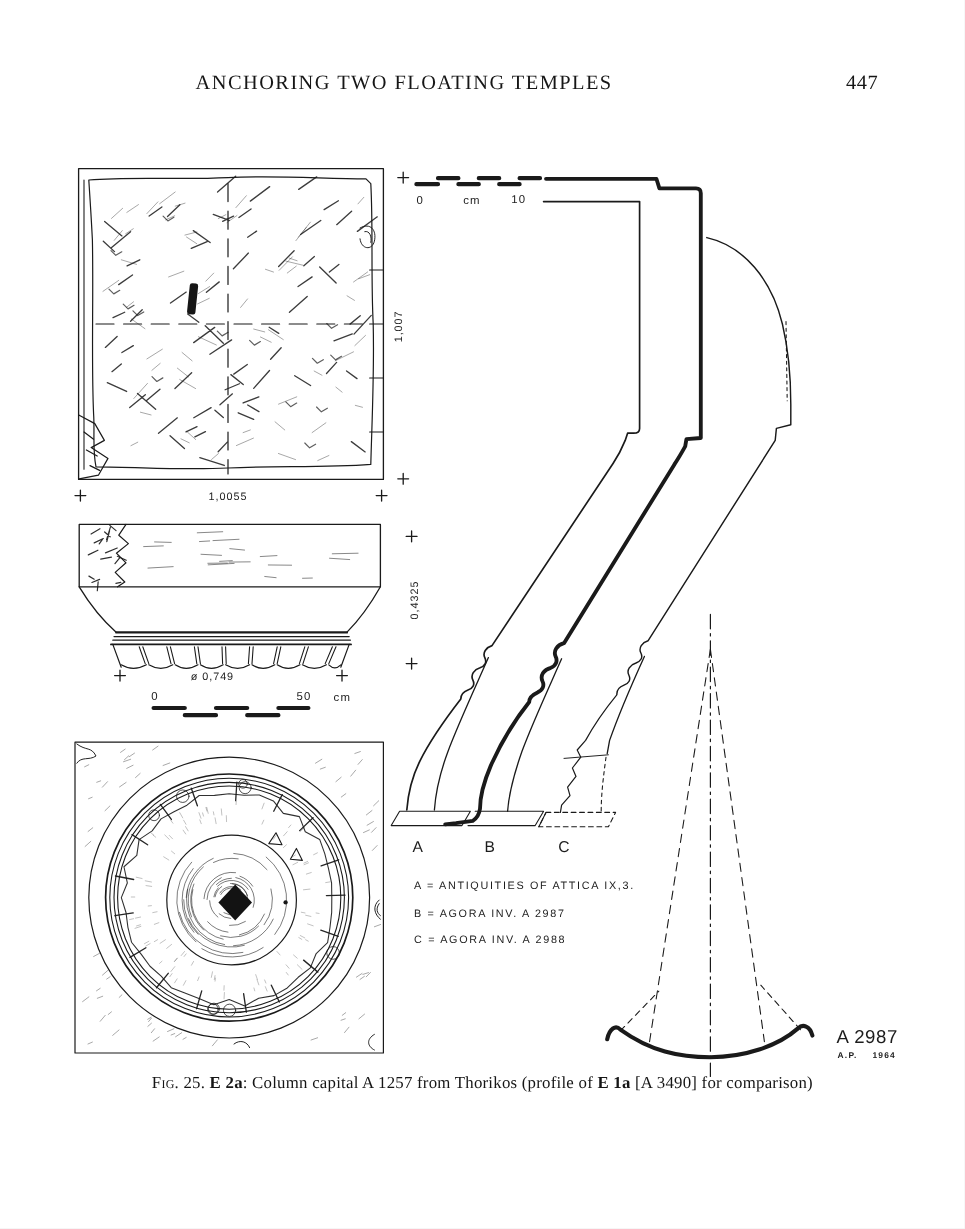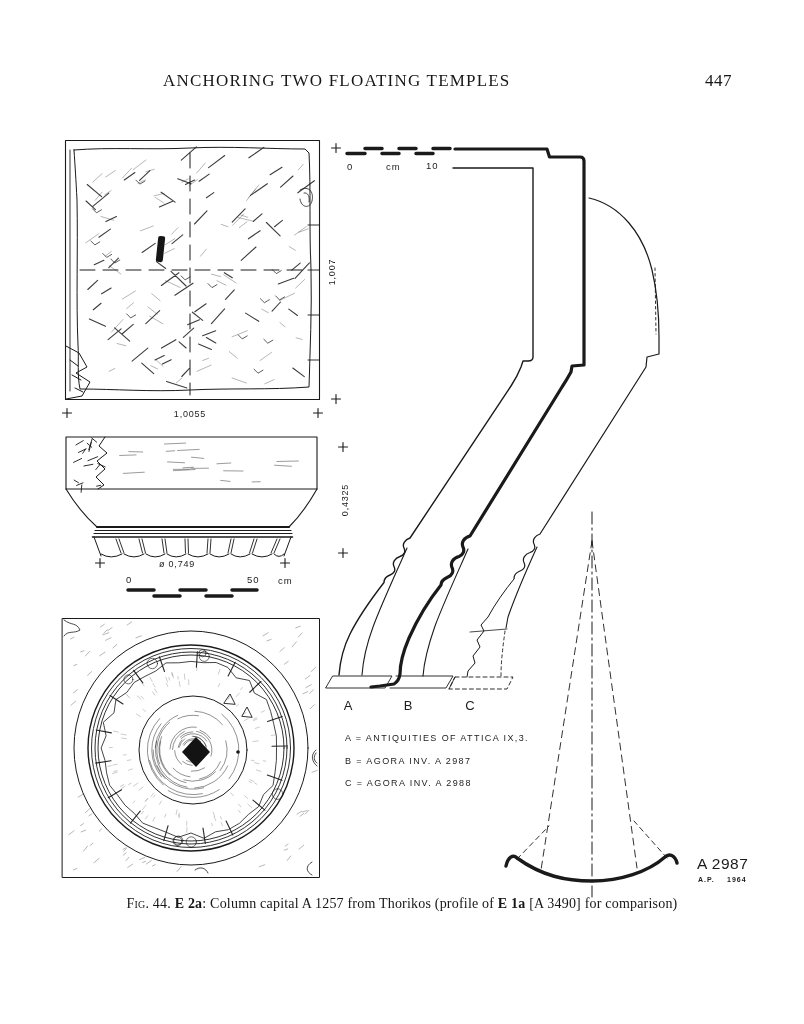--- a/index.html
+++ b/index.html
@@ -1,18 +1,18 @@
 <!DOCTYPE html>
 <html><head>
 <meta charset="utf-8">
 <style>
   html,body{margin:0;padding:0;background:#e8e8e8;}
   .page{position:relative;width:804px;height:1024px;background:#ffffff;overflow:hidden;
         font-family:"Liberation Serif",serif;color:#161616;}
-  .running-head{position:absolute;top:71px;left:0;width:804px;height:22px;text-decoration:underline;}
+  .running-head{position:absolute;top:59px;left:0;width:804px;height:22px;text-decoration:underline;}
   .running-title{position:absolute;left:163px;top:0;font-size:17px;letter-spacing:1.2px;}
   .running-page{position:absolute;right:72px;top:0;font-size:17px;letter-spacing:.5px;}
   .caption{position:absolute;top:896px;left:0;width:804px;text-align:center;
            font-size:14px;letter-spacing:.2px;}
   .caption .sc{font-variant:small-caps;}
   .caption b{font-weight:bold;margin-top:16px;}
   svg text{font-family:"Liberation Sans",sans-serif;fill:#1c1c1c;}
   .hand{letter-spacing:1px;font-size:9.5px;}
   .hand-sm{letter-spacing:1.4px;font-size:9px;}
   .hand-dim{letter-spacing:.8px;font-size:9px;}
@@ -180,16 +180,16 @@
 
       <g>
         <text class="inv" x="697" y="869">A 2987</text>
         <text class="credit" x="698" y="882">A.P.</text>
         <text class="credit" x="727" y="882">1964</text>
       </g>
     </g>
   </svg>
 
   <div class="caption">
-    <span class="sc">Fig. 44. </span><b>E 2a</b><span>: Column capital A 1257 from Thorikos (profile of </span><b>E 1a</b><span> [A 3490] for comparison)</span>
+    <span class="sc">Fig. 25. </span><b>E 2a</b><span>: Column capital A 1257 from Thorikos (profile of </span><b>E 1a</b><span> [A 3490] for comparison)</span>
   </div>
 
 </div>
 
 </body></html>

